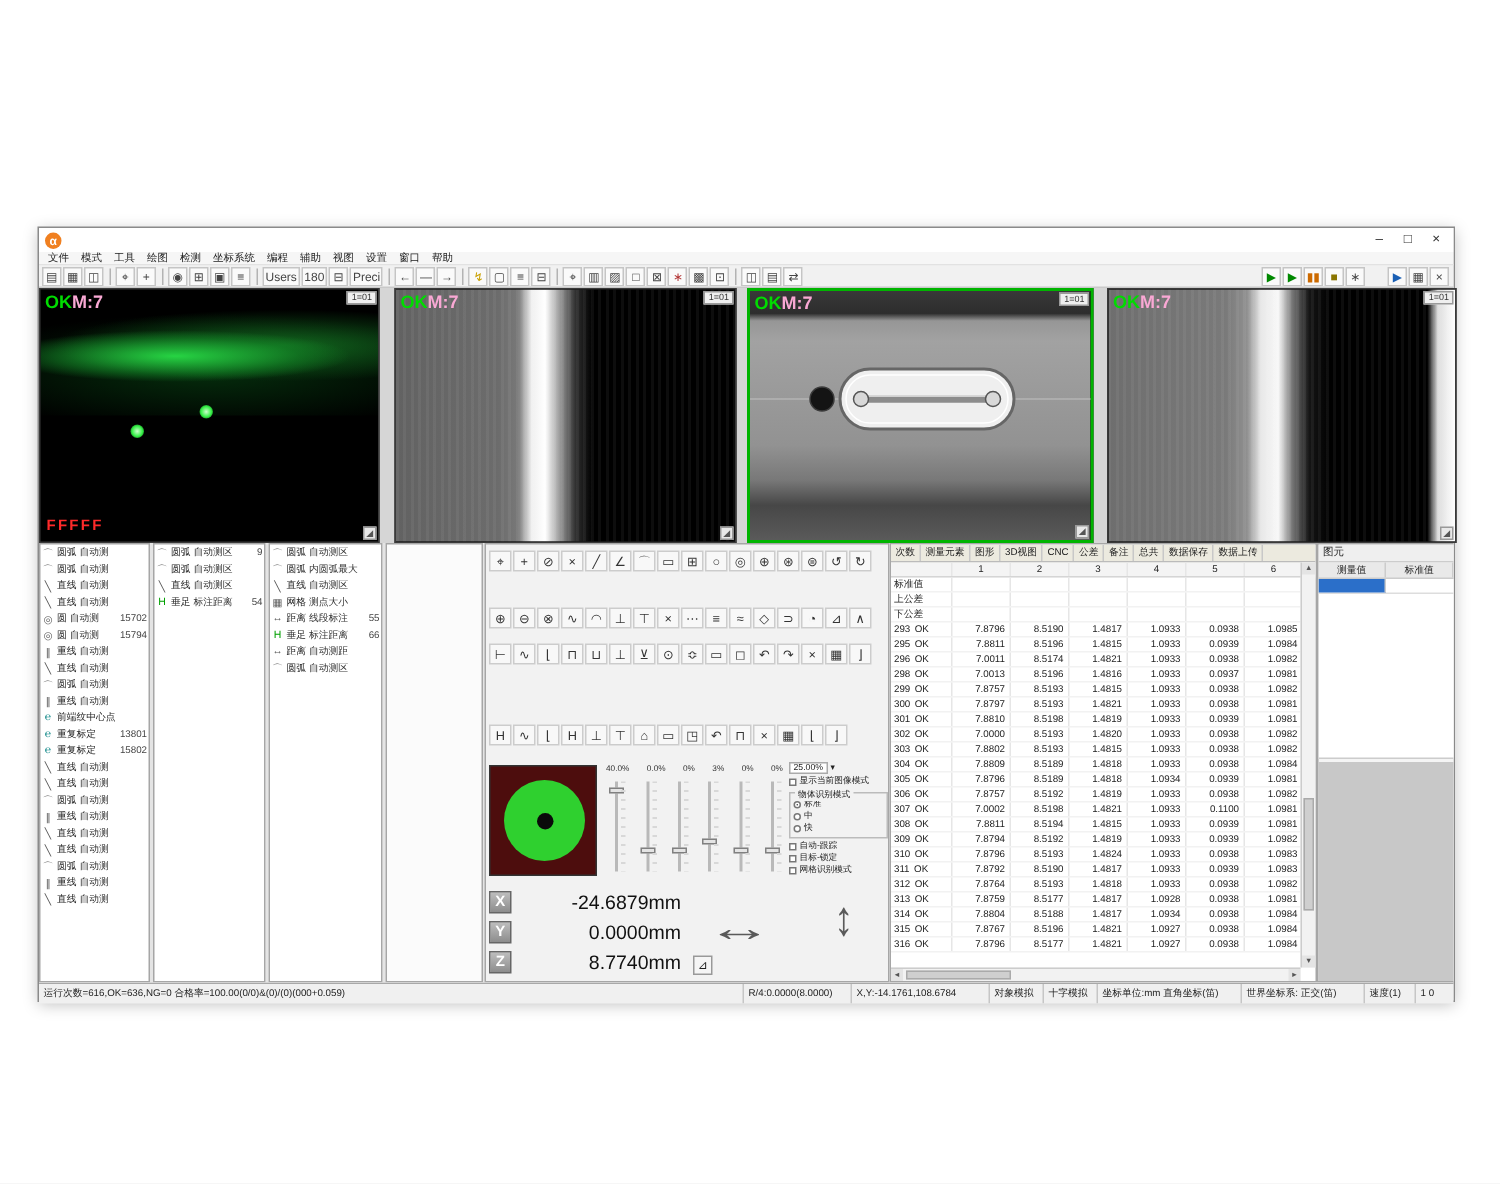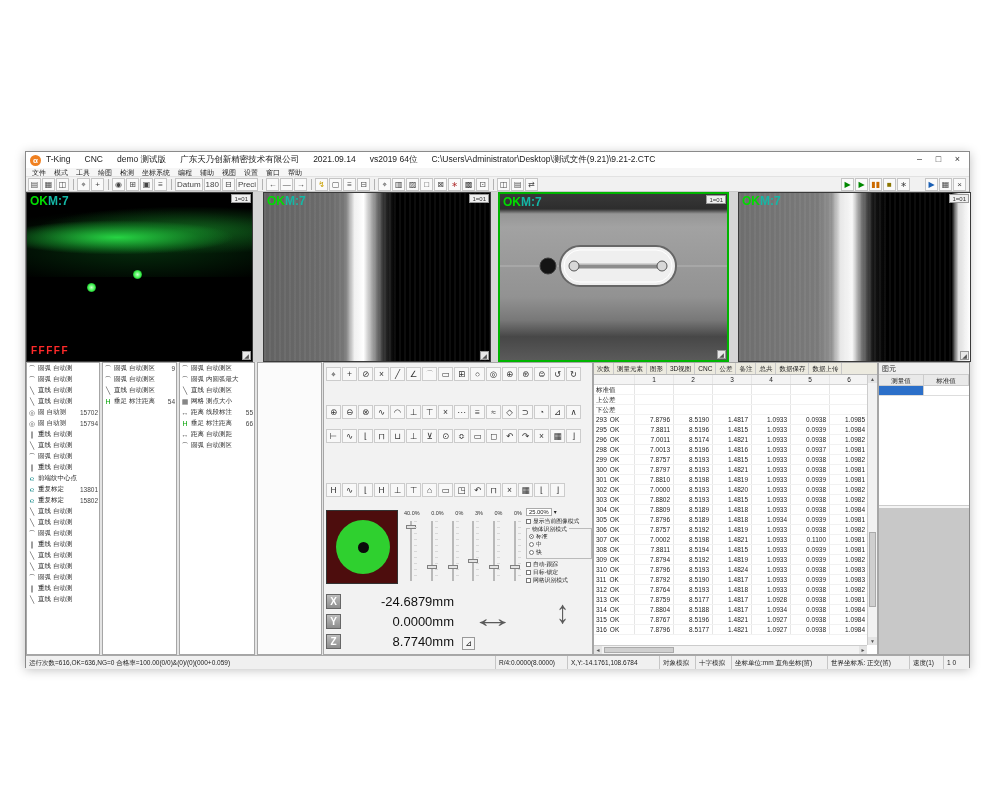--- a/index.html
+++ b/index.html
@@ -28,21 +28,21 @@
         font-size:8px;line-height:11px;text-align:center;margin-right:1px;padding:0 1px;white-space:nowrap;}
   .tsep{width:1px;height:11px;background:#b3b3b3;margin:0 3px;flex:none;}
   .tgap{width:14px;flex:none;}
   .toolbar-right{margin-left:auto;display:flex;align-items:center;}
   
   .cameras{height:170px;flex:none;position:relative;background:#d6d6d6;}
   .cam{position:absolute;top:0;height:170px;background:#000;border:1px solid #3a3a3a;overflow:hidden;}
   .cam.selected{border:2px solid #00b400;}
   .cam-status{position:absolute;top:1px;left:3px;font-weight:bold;font-size:12px;z-index:5;}
   .cam-status .ok{color:#00dc00;}
-  .cam-status .marker{color:#14b8a6;}
+  .cam-status .marker{color:#f9a8d4;}
   .cam-chip{position:absolute;top:1px;right:1px;height:9px;background:#efefef;border:1px solid #9a9a9a;
             font-size:6px;line-height:8px;padding:0 2px;color:#333;z-index:5;}
   .cam-grip{position:absolute;bottom:1px;right:1px;width:9px;height:9px;background:#e8e8e8;
             border:1px solid #999;color:#555;font-size:6px;line-height:8px;text-align:center;z-index:5;}
   .cam-fill{position:absolute;inset:0;}
   .cam1-glow{position:absolute;left:0;top:12px;width:100%;height:72px;background:
     radial-gradient(ellipse 150px 22px at 40% 45%, rgba(40,220,70,.95), rgba(20,140,40,.5) 55%, rgba(0,60,15,0) 78%),
     radial-gradient(ellipse 220px 34px at 72% 35%, rgba(30,170,50,.55), rgba(0,60,15,0) 70%),
     radial-gradient(ellipse 240px 52px at 50% 60%, rgba(10,90,25,.5), rgba(0,0,0,0) 75%);}
   .cam1-dot{position:absolute;width:9px;height:9px;border-radius:50%;
@@ -131,29 +131,20 @@
              font-size:6.5px;align-items:stretch;overflow:hidden;}
   .sseg{border-right:1px solid #c6c6c6;padding:0 3px;line-height:13px;white-space:nowrap;overflow:hidden;flex:none;}
 </style>
 </head>
 <body>
 
 <div class="window">
 
   <div class="titlebar">
     <span class="app-logo">α</span>
-    <span id="titleParts" style="display:flex;">
-        <span class="title-part">T-King</span>
-        <span class="title-part">CNC</span>
-        <span class="title-part">demo 测试版</span>
-        <span class="title-part">广东天乃创新精密技术有限公司</span>
-        <span class="title-part">2021.09.14</span>
-        <span class="title-part">vs2019 64位</span>
-        <span class="title-part">C:\Users\Administrator\Desktop\测试文件(9.21)\9.21-2.CTC</span>
-      </span>
     <span class="win-btns" id="winBtns">
         <span class="win-btn">–</span>
         <span class="win-btn">□</span>
         <span class="win-btn">×</span>
       </span>
   </div>
 
   <div class="menubar" id="menubar">
       <span class="menu-item">文件</span>
       <span class="menu-item">模式</span>
@@ -176,21 +167,21 @@
         <span class="tbtn">◫</span>
         <span class="tsep"></span>
         <span class="tbtn">⌖</span>
         <span class="tbtn">+</span>
         <span class="tsep"></span>
         <span class="tbtn">◉</span>
         <span class="tbtn">⊞</span>
         <span class="tbtn">▣</span>
         <span class="tbtn">≡</span>
         <span class="tsep"></span>
-        <span class="tbtn">Datum</span>
+        <span class="tbtn">Users</span>
         <span class="tbtn">180</span>
         <span class="tbtn">⊟</span>
         <span class="tbtn">Preci</span>
         <span class="tsep"></span>
         <span class="tbtn">←</span>
         <span class="tbtn">—</span>
         <span class="tbtn">→</span>
         <span class="tsep"></span>
         <span class="tbtn" style="color: rgb(201, 160, 0);">↯</span>
         <span class="tbtn">▢</span>

